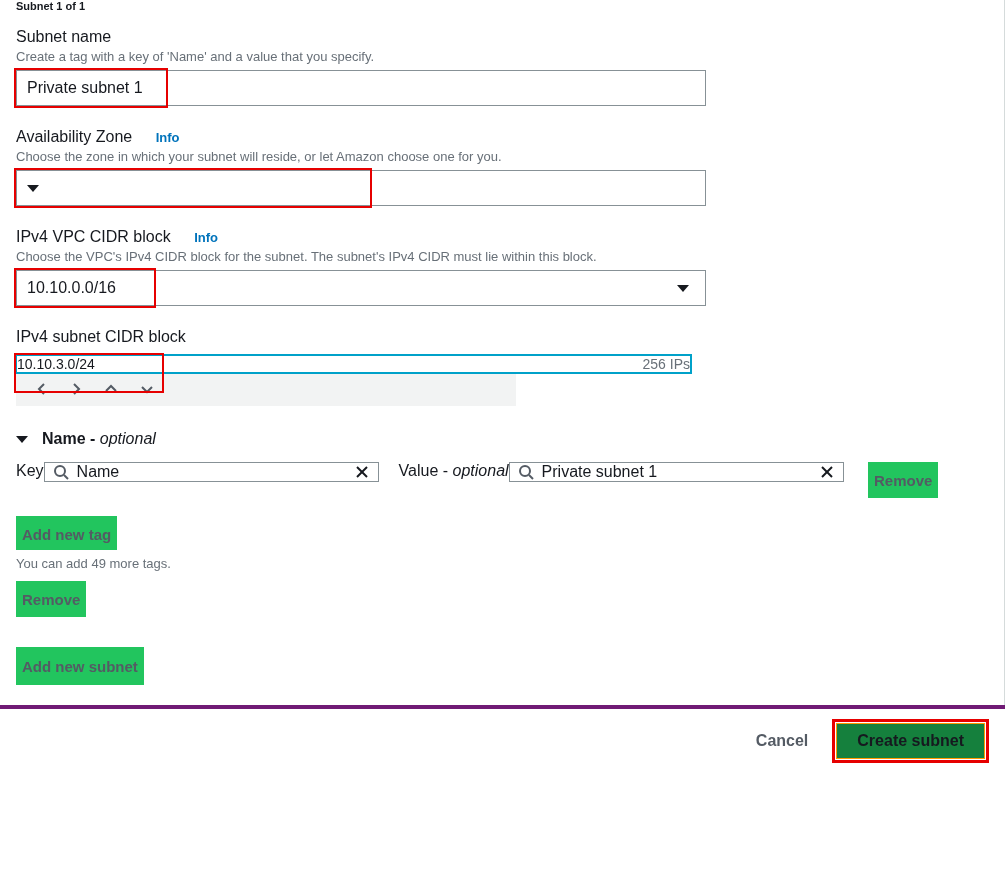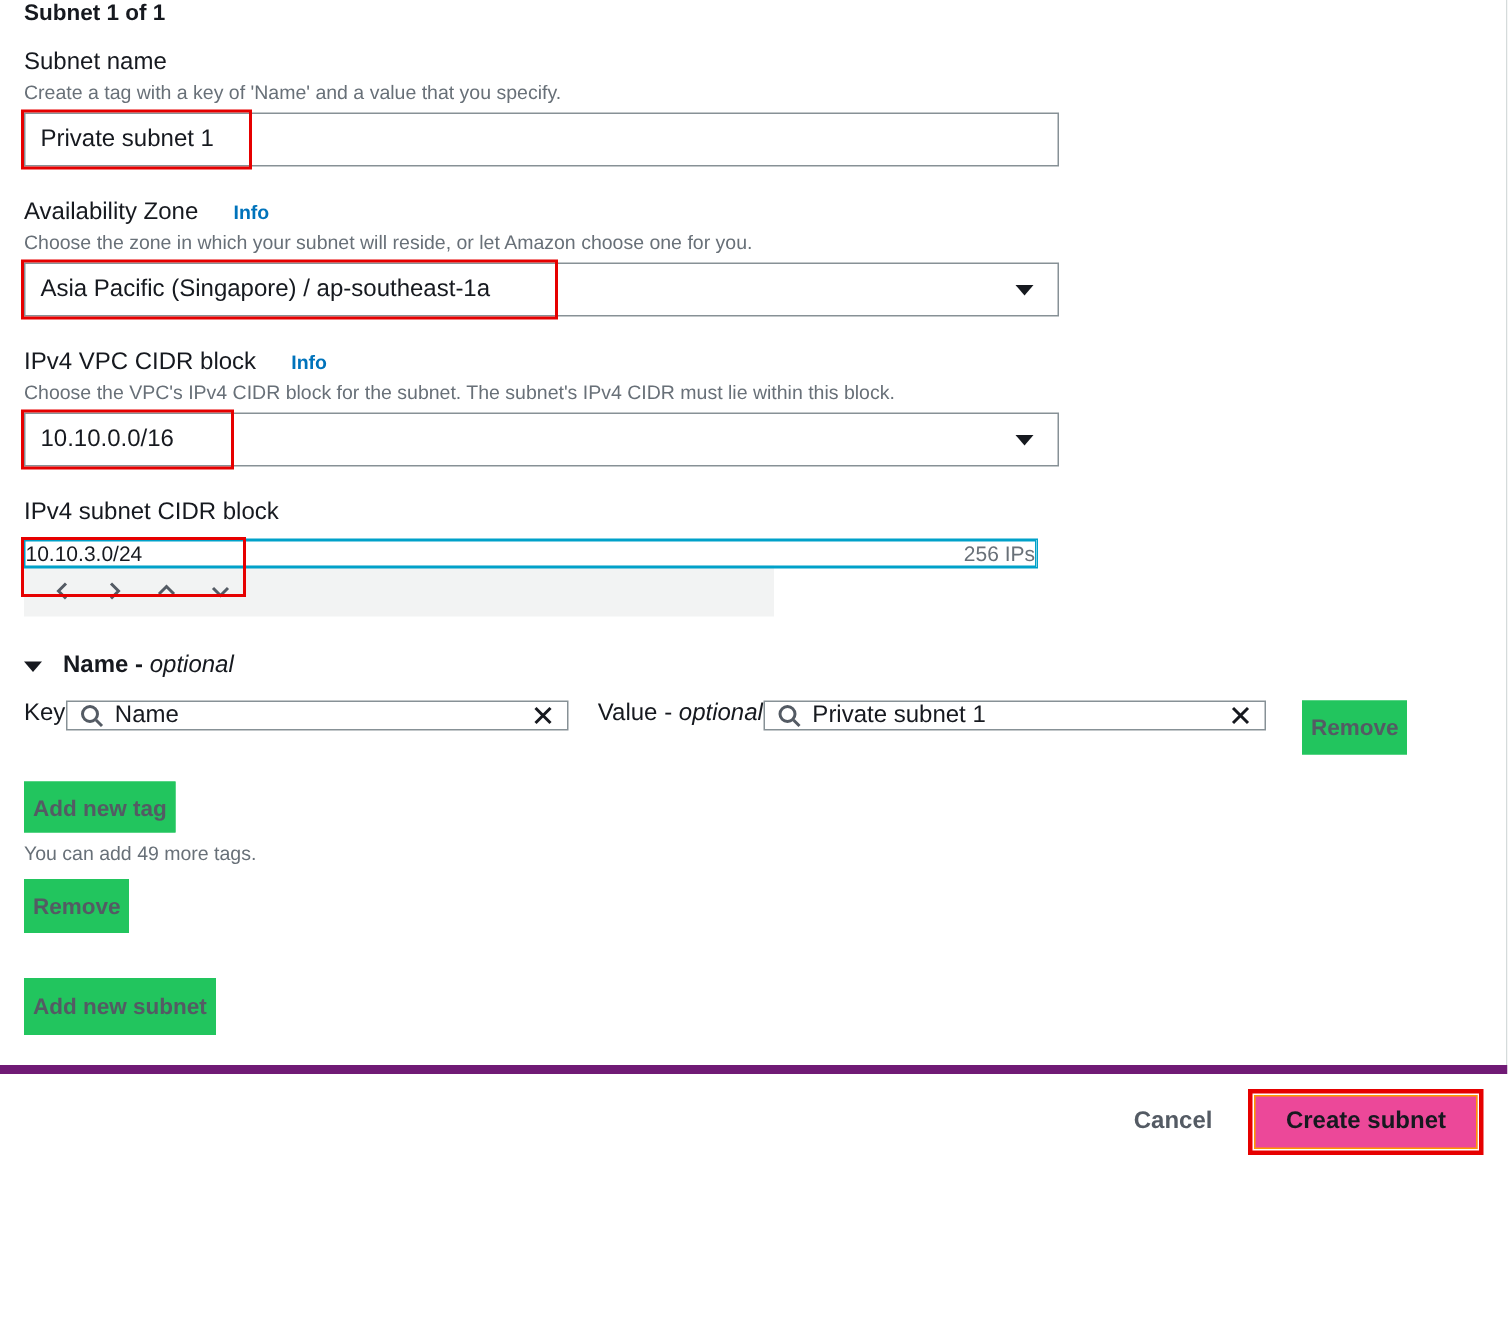--- a/index.html
+++ b/index.html
@@ -12,21 +12,21 @@
   }
   .panel {
     border-right: 1px solid #d5dbdb;
     padding: 0 0 20px 0;
   }
   .content {
     padding: 0 20px 0 16px;
   }
   .section-title {
     font-weight: 700;
-    font-size: 15px;
+    font-size: 11px;
     color: #16191f;
     margin-bottom: 14px;
   }
   .field-block {
     margin: 16px 0 8px 0;
   }
   .field-label {
     font-size: 16px;
     color: #16191f;
     margin-bottom: 3px;
@@ -150,31 +150,31 @@
     background: none;
     border: none;
     color: #545b64;
     font-weight: 700;
     font-size: 16px;
     cursor: pointer;
     font-family: inherit;
     padding: 6px 14px;
   }
   .btn-primary {
-    background: #ec4899;
+    background: #15803d;
     border: 1px solid #ff9900;
     color: #16191f;
     font-weight: 700;
     font-size: 16px;
     padding: 8px 20px;
     cursor: pointer;
     font-family: inherit;
   }
   .footer {
-    border-top: 6px solid #701a75;
+    border-top: 4px solid #701a75;
     background: #fff;
     display: flex;
     justify-content: flex-end;
     align-items: center;
     gap: 14px;
     padding: 14px 20px 14px 20px;
     position: relative;
   }
   .primary-wrap {
     position: relative;
@@ -206,21 +206,20 @@
 
     
     <div class="field-block" style="margin-top:22px;">
       <div class="field-label">
         <span>Availability Zone</span>
         <span class="info-link">Info</span>
       </div>
       <div class="field-desc">Choose the zone in which your subnet will reside, or let Amazon choose one for you.</div>
       <div class="input-wrap">
         <div class="select-box">
-          <span>Asia Pacific (Singapore) / ap-southeast-1a</span>
           <span class="caret-down"></span>
         </div>
         <div class="highlight-red-outer" style="left:-2px; top:-2px; width:358px; height:40px;"></div>
       </div>
     </div>
 
     
     <div class="field-block" style="margin-top:22px;">
       <div class="field-label">
         <span>IPv4 VPC CIDR block</span>

